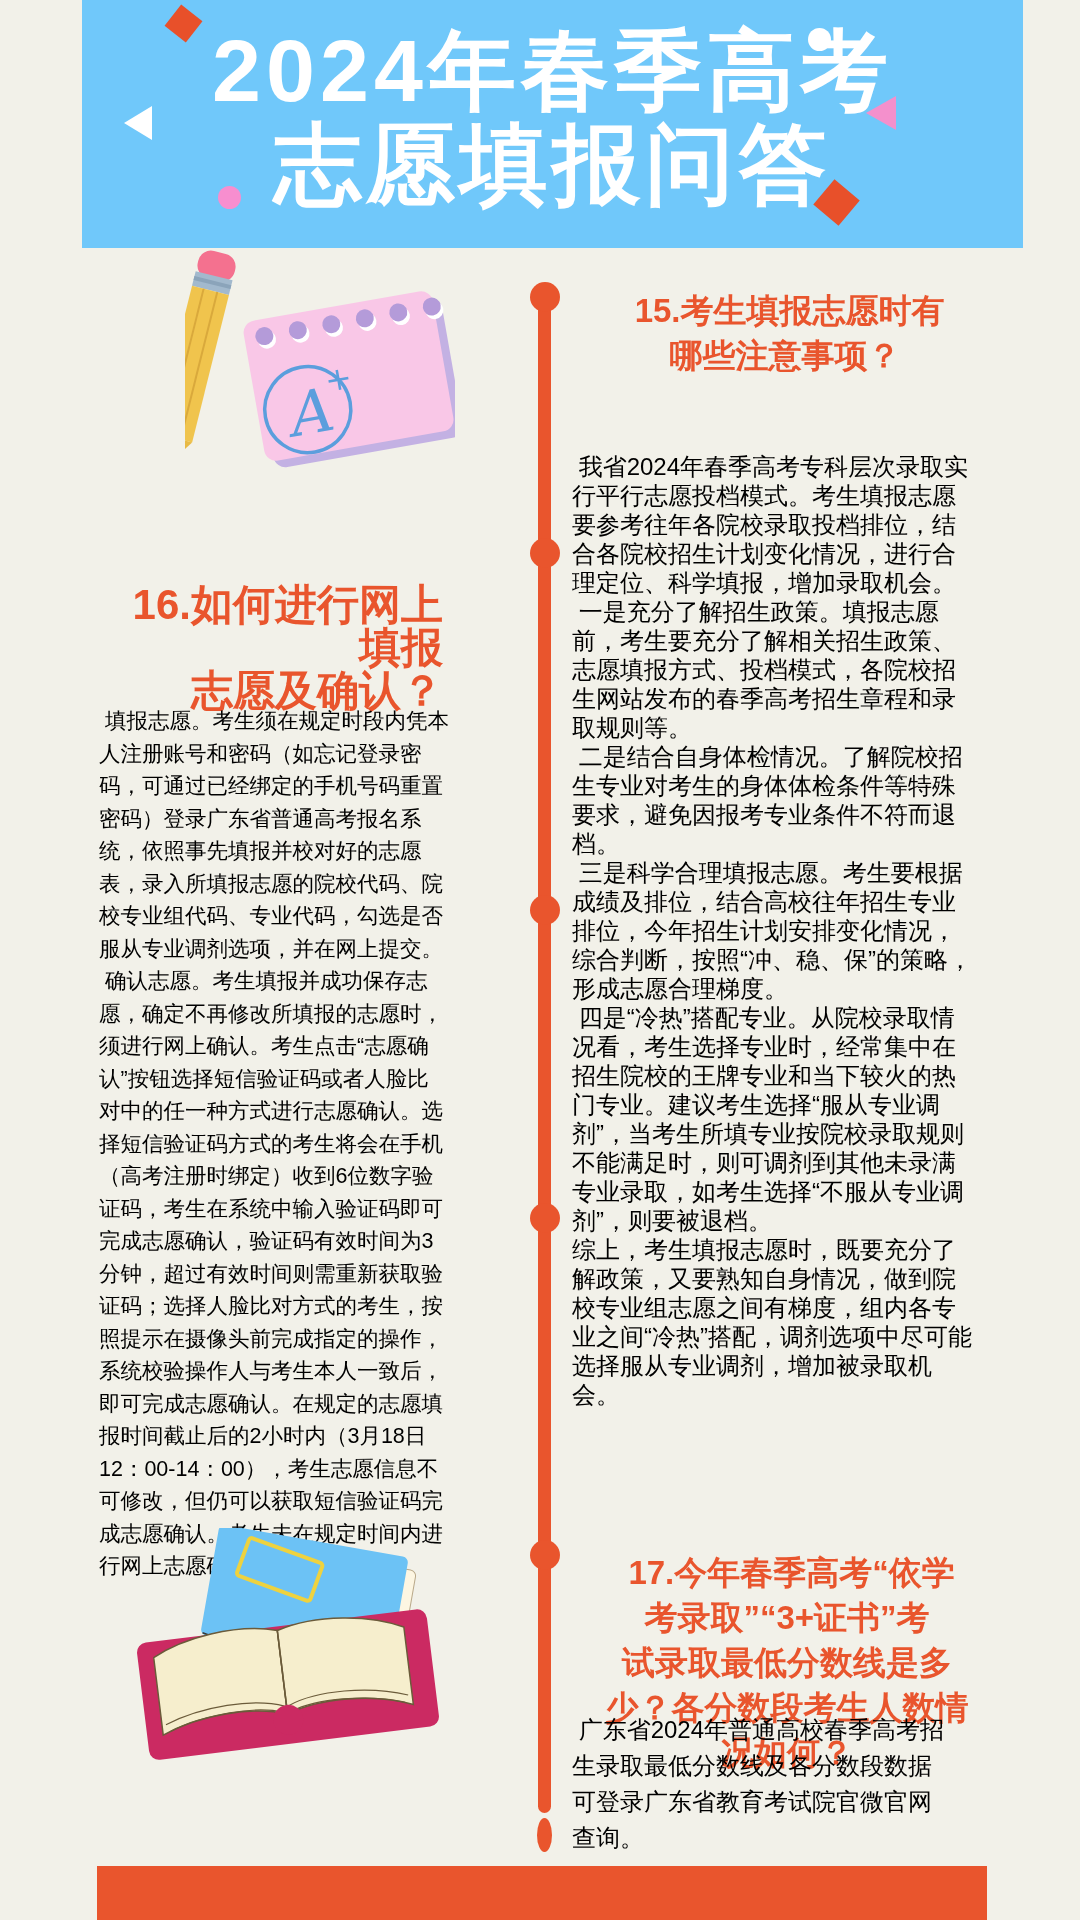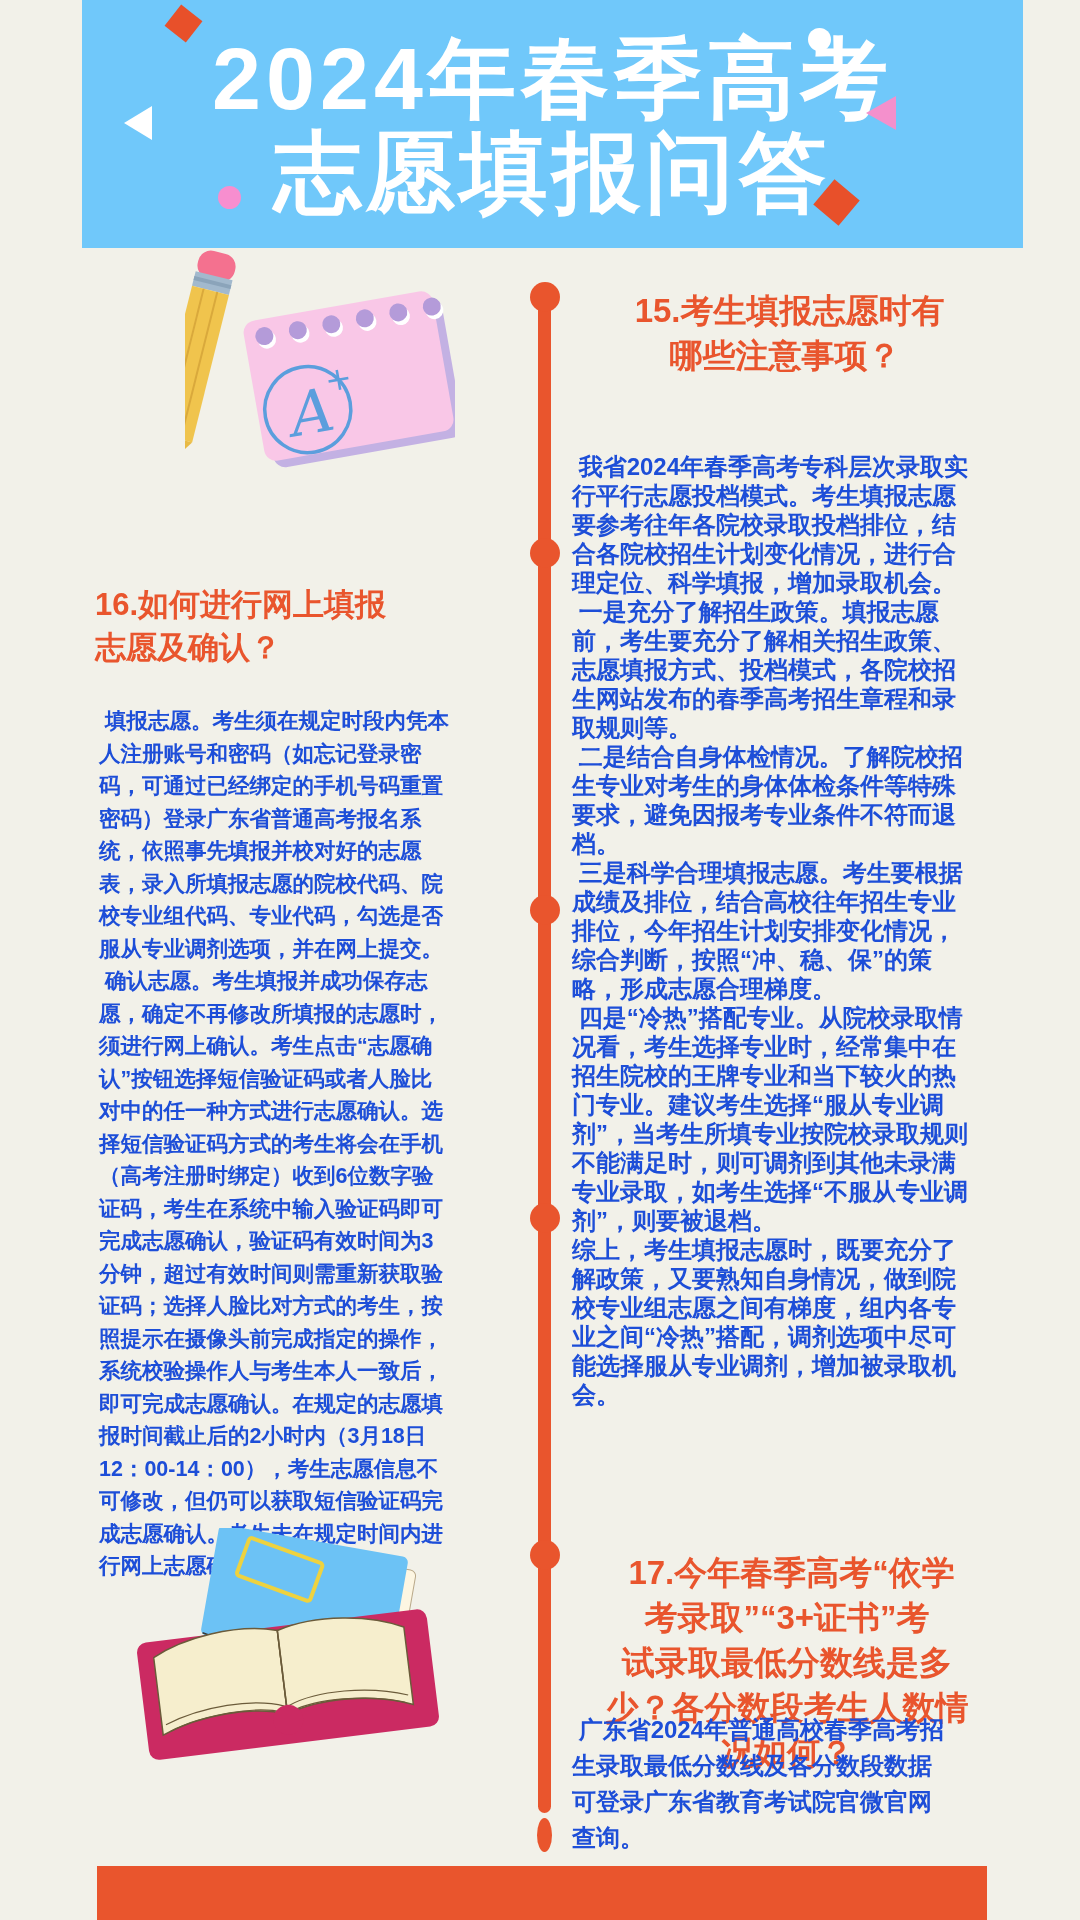--- a/index.html
+++ b/index.html
@@ -12,46 +12,46 @@
   .pre{white-space:pre-wrap;}
 
   
   .header{
     left:82px;top:0;width:941px;height:248px;
     background:#70c8fa;
   }
   .header-title{
     width:100%;text-align:center;color:#ffffff;
     font-weight:bold;font-size:88px;line-height:94px;
-    padding-top:32px;letter-spacing:5px;
+    padding-top:24px;letter-spacing:5px;
     white-space:pre-wrap;
   }
   .deco{position:absolute;}
   .deco-diamond1{left:88px;top:10px;width:27px;height:27px;background:#e8502a;transform:rotate(38deg);}
   .deco-tri-white{left:42px;top:106px;width:0;height:0;
     border-top:17px solid transparent;border-bottom:17px solid transparent;border-right:28px solid #ffffff;}
   .deco-circle-pink{left:136px;top:186px;width:23px;height:23px;border-radius:50%;background:#f78ecf;}
   .deco-circle-white{left:726px;top:28px;width:23px;height:23px;border-radius:50%;background:#ffffff;}
   .deco-tri-pink{left:784px;top:96px;width:0;height:0;
     border-top:17px solid transparent;border-bottom:17px solid transparent;border-right:30px solid #f490cc;}
   .deco-diamond2{left:738px;top:186px;width:33px;height:33px;background:#e8502a;transform:rotate(40deg);}
 
   
   .timeline-line{left:538px;top:297px;width:13px;height:1516px;background:#e9552d;border-radius:7px;}
   .timeline-dot{width:30px;height:30px;border-radius:50%;background:#e9552d;left:530px;}
   .timeline-end{left:537px;top:1818px;width:15px;height:34px;border-radius:50%;background:#e9552d;}
 
   
   .q-title{color:#e9552d;font-weight:bold;font-size:33px;line-height:45px;text-align:center;}
-  .body-text{color:#1d4ed8;font-weight:bold;}
+  .body-text{color:#000000;}
 
   .s15-title{left:570px;top:288px;width:430px;}
   .s15-body{left:572px;top:452px;width:400px;font-size:24px;line-height:29px;}
 
-  .s16-title{left:95px;top:583px;width:348px;font-size:31px;line-height:43px;text-align:left;}
+  .s16-title{left:95px;top:583px;width:348px;font-size:42px;line-height:43px;text-align:right;}
   .s16-body{left:99px;top:705px;width:350px;font-size:21.5px;line-height:32.5px;}
 
   .s17-title{left:572px;top:1550px;width:430px;}
   .s17-body{left:572px;top:1712px;width:375px;font-size:24px;line-height:36px;}
 
   
   .footer-bar{left:97px;top:1866px;width:890px;height:54px;background:#e9552d;}
 
   
   .illu{pointer-events:none;}

